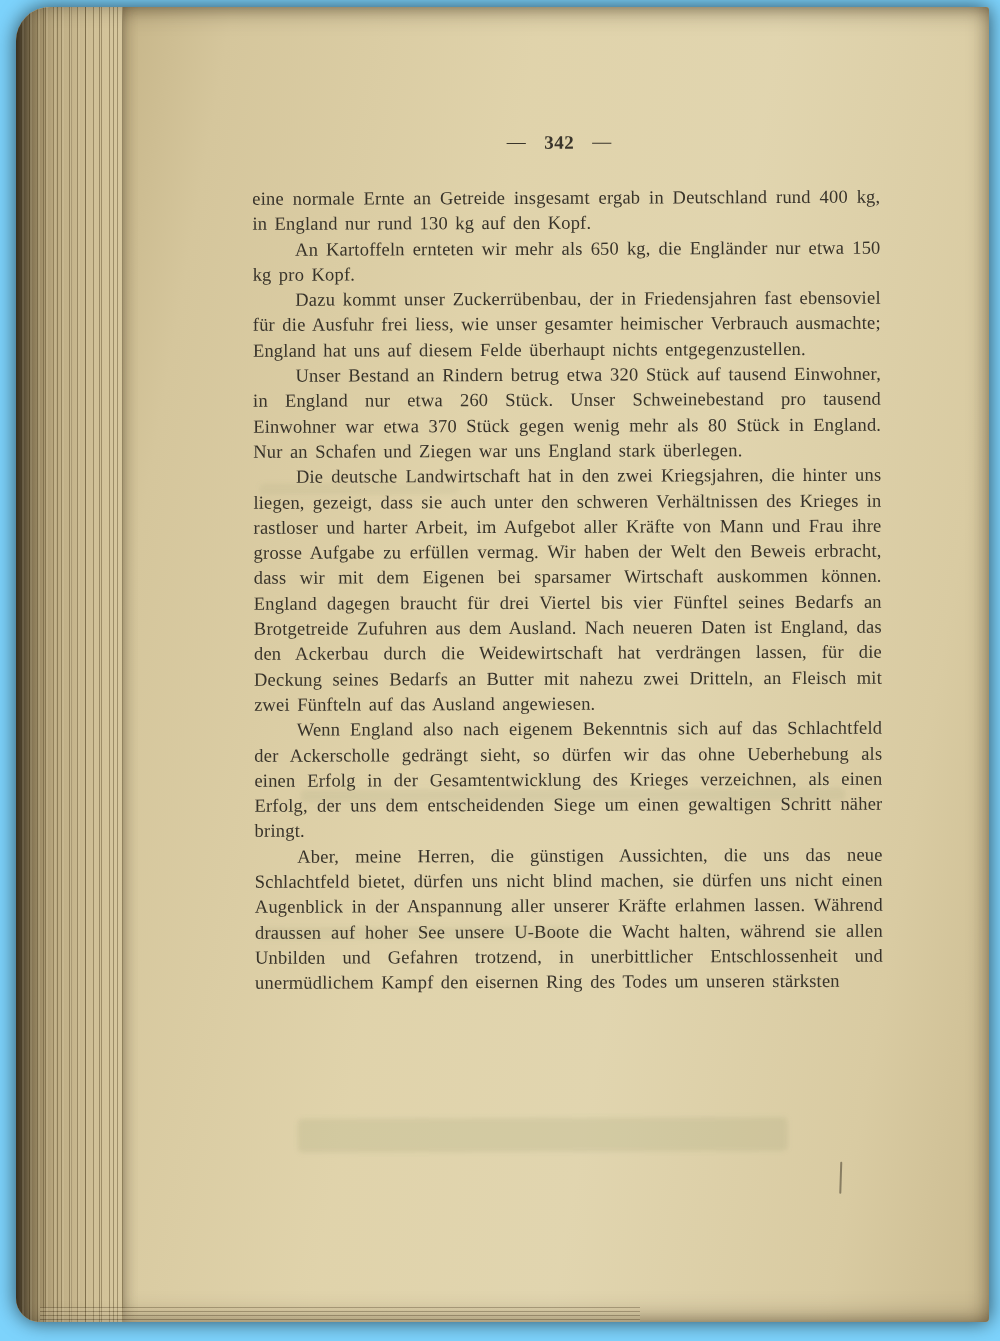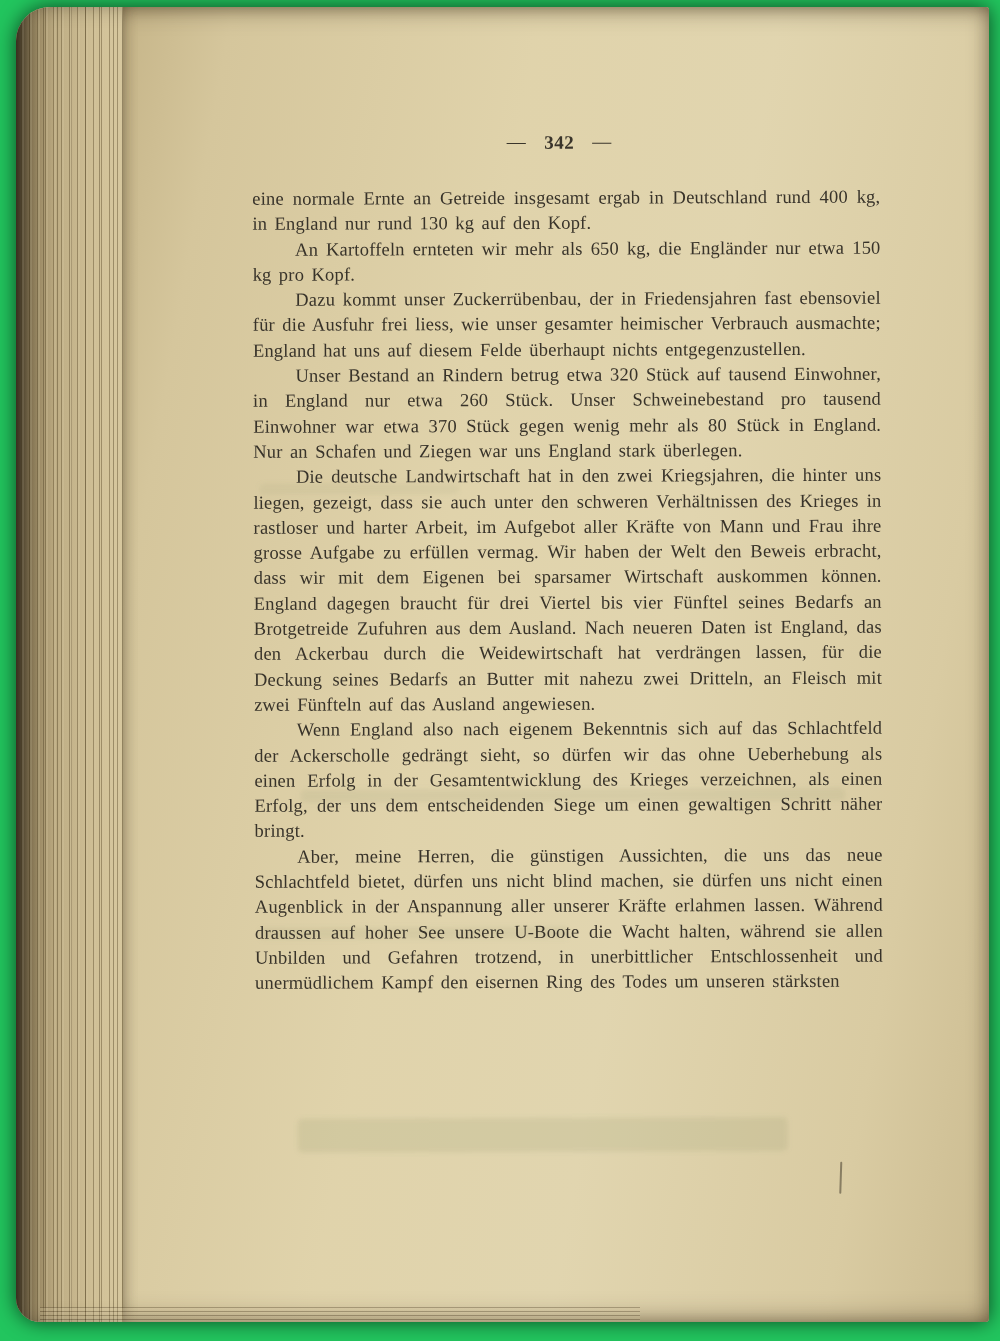--- a/index.html
+++ b/index.html
@@ -1,18 +1,18 @@
 <!DOCTYPE html>
 <html lang="de"><head>
 <meta charset="utf-8">
 <style>
   html,body { margin:0; padding:0; background:#0e0d0b; }
   .scene {
     position:relative; width:1000px; height:1341px; overflow:hidden;
-    background:#22c55e;
+    background:#7dd3fc;
     font-family:"Liberation Serif","DejaVu Serif",serif;
   }
   
   .book {
     position:absolute; left:16px; top:7px; right:11px; bottom:19px;
     border-radius:34px 3px 4px 24px;
     background:#d8c9a0; overflow:hidden;
     box-shadow:0 0 20px rgba(0,0,0,.65);
   }
   

